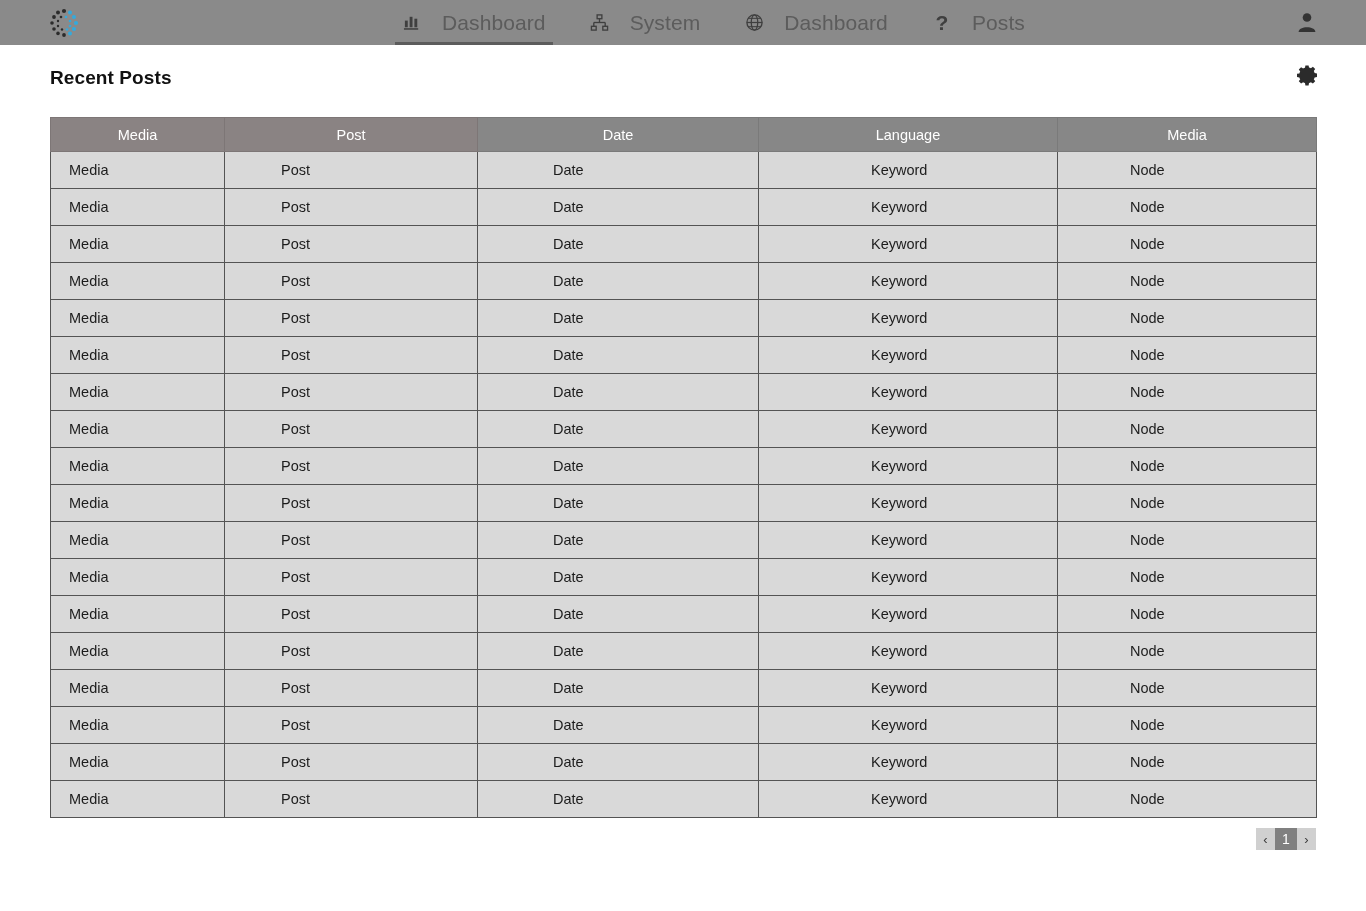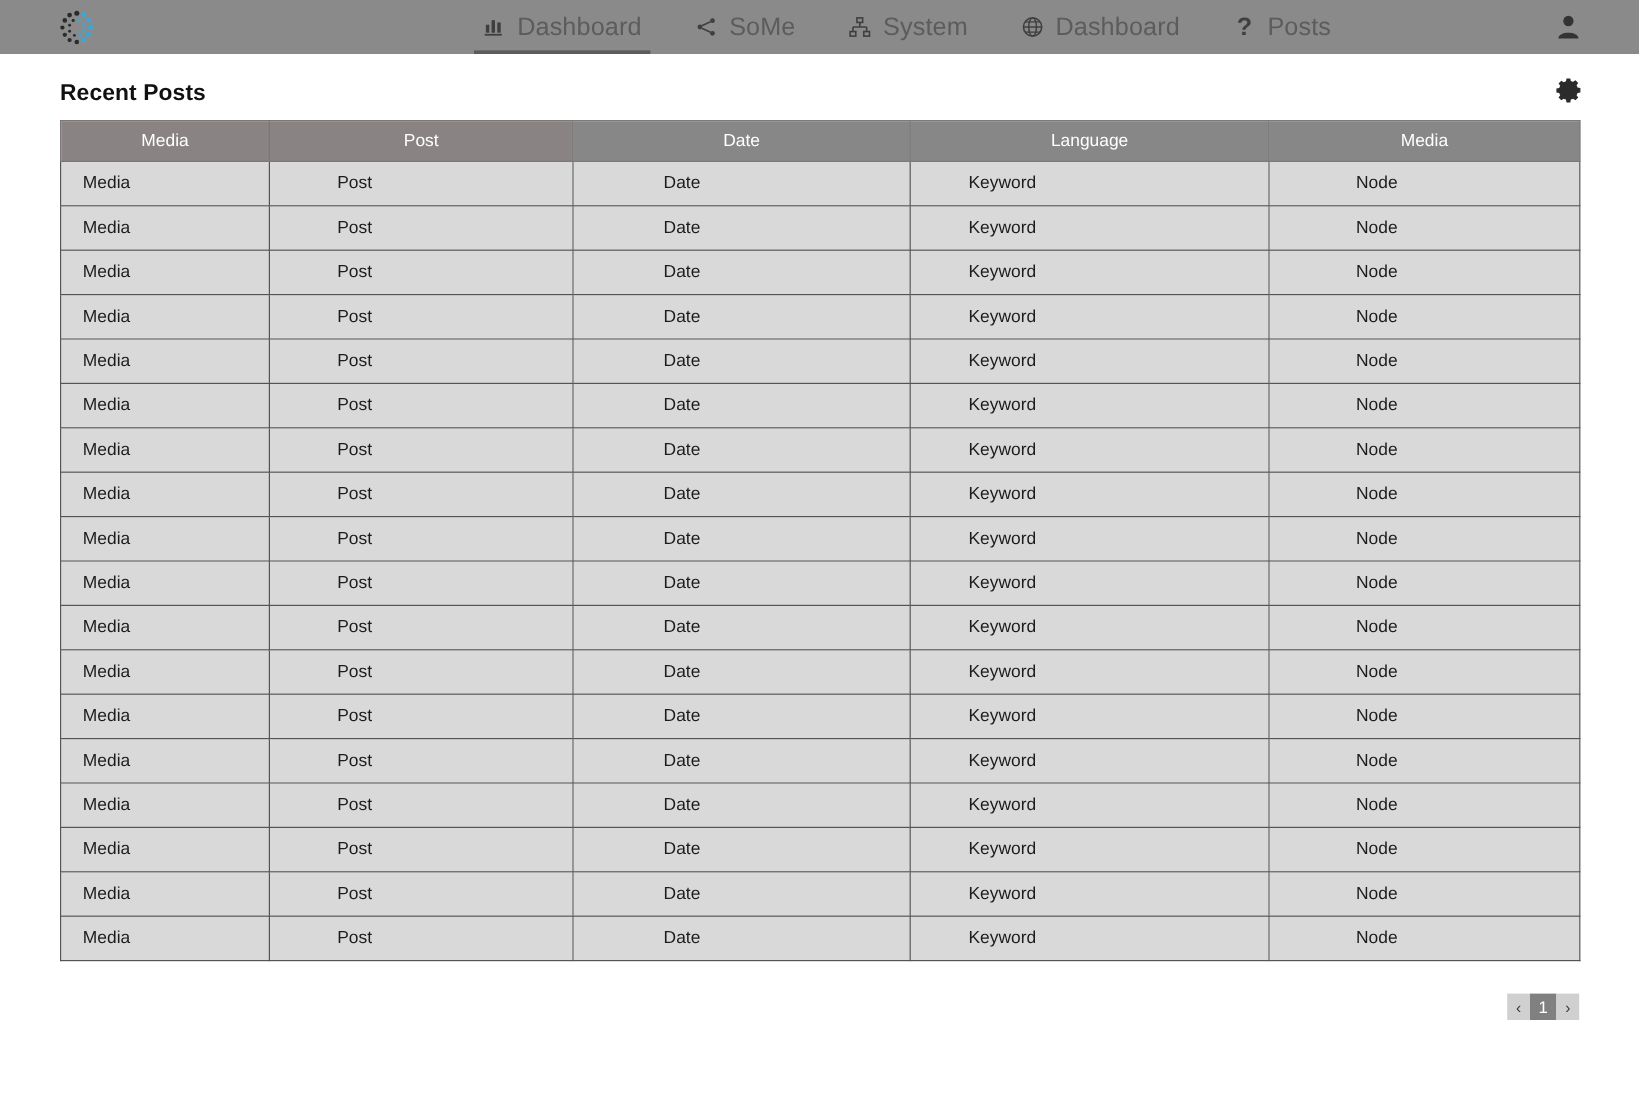--- a/index.html
+++ b/index.html
@@ -28,21 +28,21 @@
   #nav-items {
     position: absolute;
     left: 380px; top: 0;
     height: 45px;
     display: flex;
     align-items: center;
   }
   .nav-item {
     display: flex;
     align-items: center;
-    gap: 9px;
+    gap: 20px;
     height: 45px;
     padding: 0 22px;
     color: #5c5c5c;
     font-size: 21px;
     letter-spacing: .1px;
     cursor: pointer;
     position: relative;
     white-space: nowrap;
   }
   .nav-item .nav-icon {
@@ -87,21 +87,21 @@
     position: absolute;
     right: 46px; top: 18px;
     width: 24px; height: 24px;
     color: #2b2b2b;
     cursor: pointer;
   }
 
   
   #posts-table {
     position: absolute;
-    left: 50px; top: 100px;
+    left: 50px; top: 117px;
     width: 1266px;
     border-collapse: collapse;
     table-layout: fixed;
     font-size: 14.5px;
   }
   #posts-table col.c-media    { width: 174px; }
   #posts-table col.c-post     { width: 253px; }
   #posts-table col.c-date     { width: 281px; }
   #posts-table col.c-keywords { width: 299px; }
   #posts-table col.c-nodes    { width: 259px; }
@@ -128,21 +128,21 @@
     background: #d9d9d9;
     color: #1c1c1c;
     border: 1px solid #545454;
     padding: 0 0 0 18px;
     text-align: left;
     white-space: nowrap;
     overflow: hidden;
   }
   #posts-table tbody td.t-post     { padding-left: 56px; }
   #posts-table tbody td.t-date     { padding-left: 75px; }
-  #posts-table tbody td.t-keywords { padding-left: 48px; }
+  #posts-table tbody td.t-keywords { padding-left: 112px; }
   #posts-table tbody td.t-nodes    { padding-left: 72px; }
 
   
   #pagination {
     position: absolute;
     right: 50px; top: 828px;
     display: flex;
     align-items: center;
     height: 22px;
   }
@@ -209,32 +209,20 @@
         <svg viewBox="0 0 20 20" width="19" height="19" aria-hidden="true">
           <rect x="2" y="8" width="3" height="7" fill="currentColor"></rect>
           <rect x="7" y="4" width="3" height="11" fill="currentColor"></rect>
           <rect x="12" y="6" width="3" height="9" fill="currentColor"></rect>
           <rect x="1" y="16" width="15" height="1.6" fill="currentColor"></rect>
         </svg>
       </span>
       <span>Dashboard</span>
     </div>
 
-    <div class="nav-item">
-      <span class="nav-icon">
-        <svg viewBox="0 0 20 20" width="19" height="19" aria-hidden="true">
-          <circle cx="15.5" cy="4.5" r="2.1" fill="currentColor"></circle>
-          <circle cx="15.5" cy="15.5" r="2.1" fill="currentColor"></circle>
-          <circle cx="4.5" cy="10" r="2.1" fill="currentColor"></circle>
-          <line x1="6.2" y1="8.9" x2="13.8" y2="5.4" stroke="currentColor" stroke-width="1.4"></line>
-          <line x1="6.2" y1="11.1" x2="13.8" y2="14.6" stroke="currentColor" stroke-width="1.4"></line>
-        </svg>
-      </span>
-      <span>SoMe</span>
-    </div>
 
     <div class="nav-item">
       <span class="nav-icon">
         <svg viewBox="0 0 20 20" width="19" height="19" aria-hidden="true">
           <rect x="7.5" y="2" width="5" height="4" fill="none" stroke="currentColor" stroke-width="1.4"></rect>
           <rect x="1.5" y="14" width="5" height="4" fill="none" stroke="currentColor" stroke-width="1.4"></rect>
           <rect x="13.5" y="14" width="5" height="4" fill="none" stroke="currentColor" stroke-width="1.4"></rect>
           <line x1="10" y1="6" x2="10" y2="10" stroke="currentColor" stroke-width="1.4"></line>
           <line x1="4" y1="10" x2="16" y2="10" stroke="currentColor" stroke-width="1.4"></line>
           <line x1="4" y1="10" x2="4" y2="14" stroke="currentColor" stroke-width="1.4"></line>

